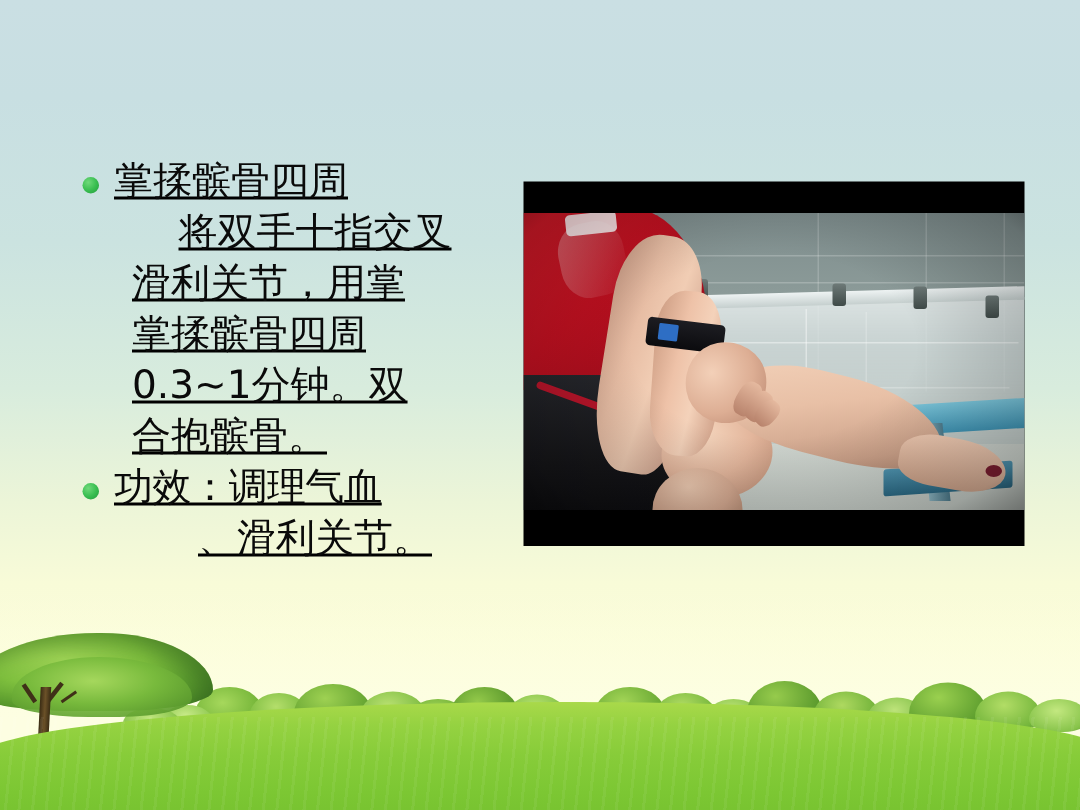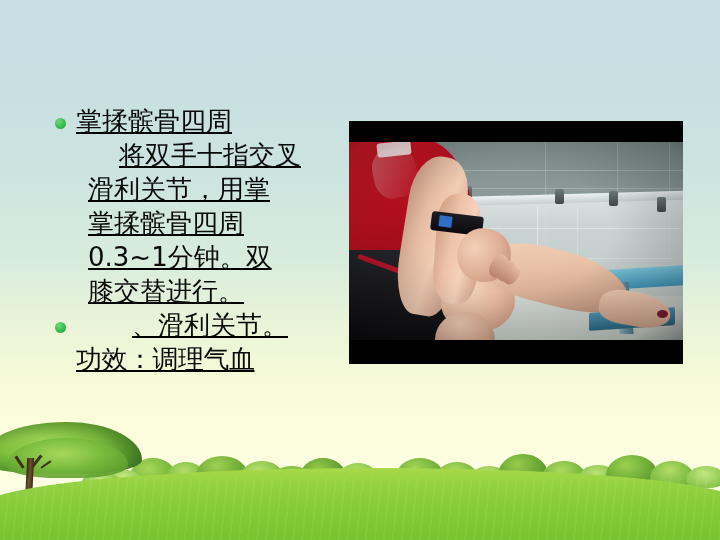--- a/index.html
+++ b/index.html
@@ -465,24 +465,24 @@
 
   <div class="textblock">
 
     <div class="bullet-row">
       <span class="dot"></span>
       <div class="ln">掌揉髌骨四周</div>
       <div class="ln indent1">将双手十指交叉</div>
       <div class="ln indent2">滑利关节，用掌</div>
       <div class="ln indent2">掌揉髌骨四周</div>
       <div class="ln indent2">0.3~1分钟。双</div>
-      <div class="ln indent2">膝交替进行。</div>
+      <div class="ln indent2">合抱髌骨。</div>
     </div>
 
     <div class="bullet-row">
       <span class="dot"></span>
+      <div class="ln tight">功效：调理气血</div>
       <div class="ln indent1">、滑利关节。</div>
-      <div class="ln tight">功效：调理气血</div>
     </div>
 
   </div>
 
 </div>
 
 </body></html>

